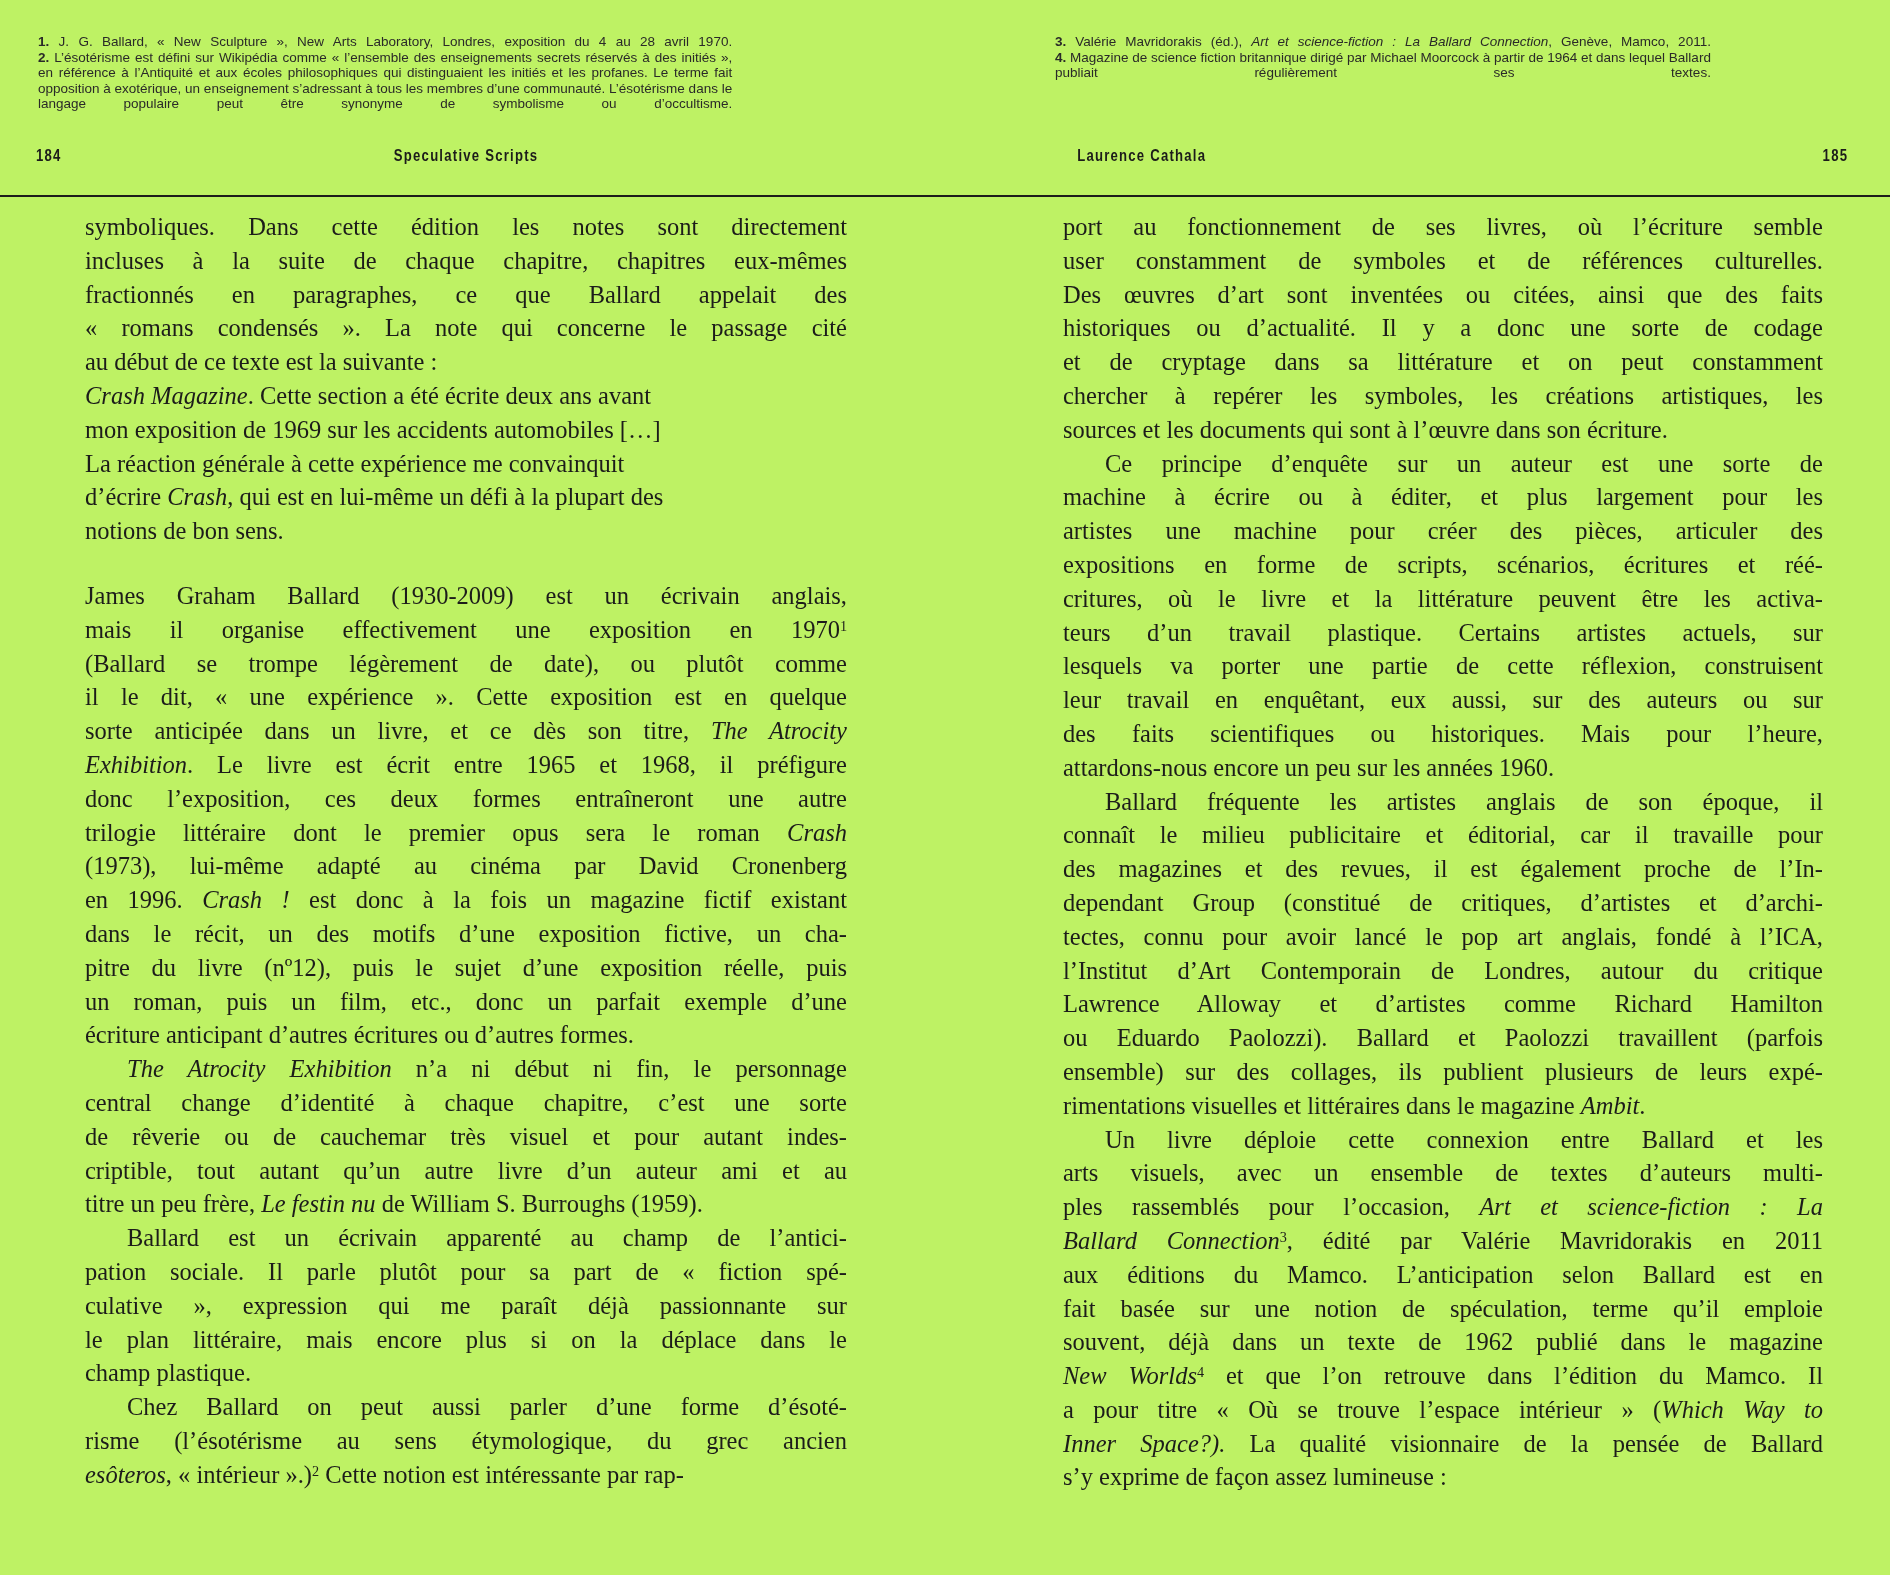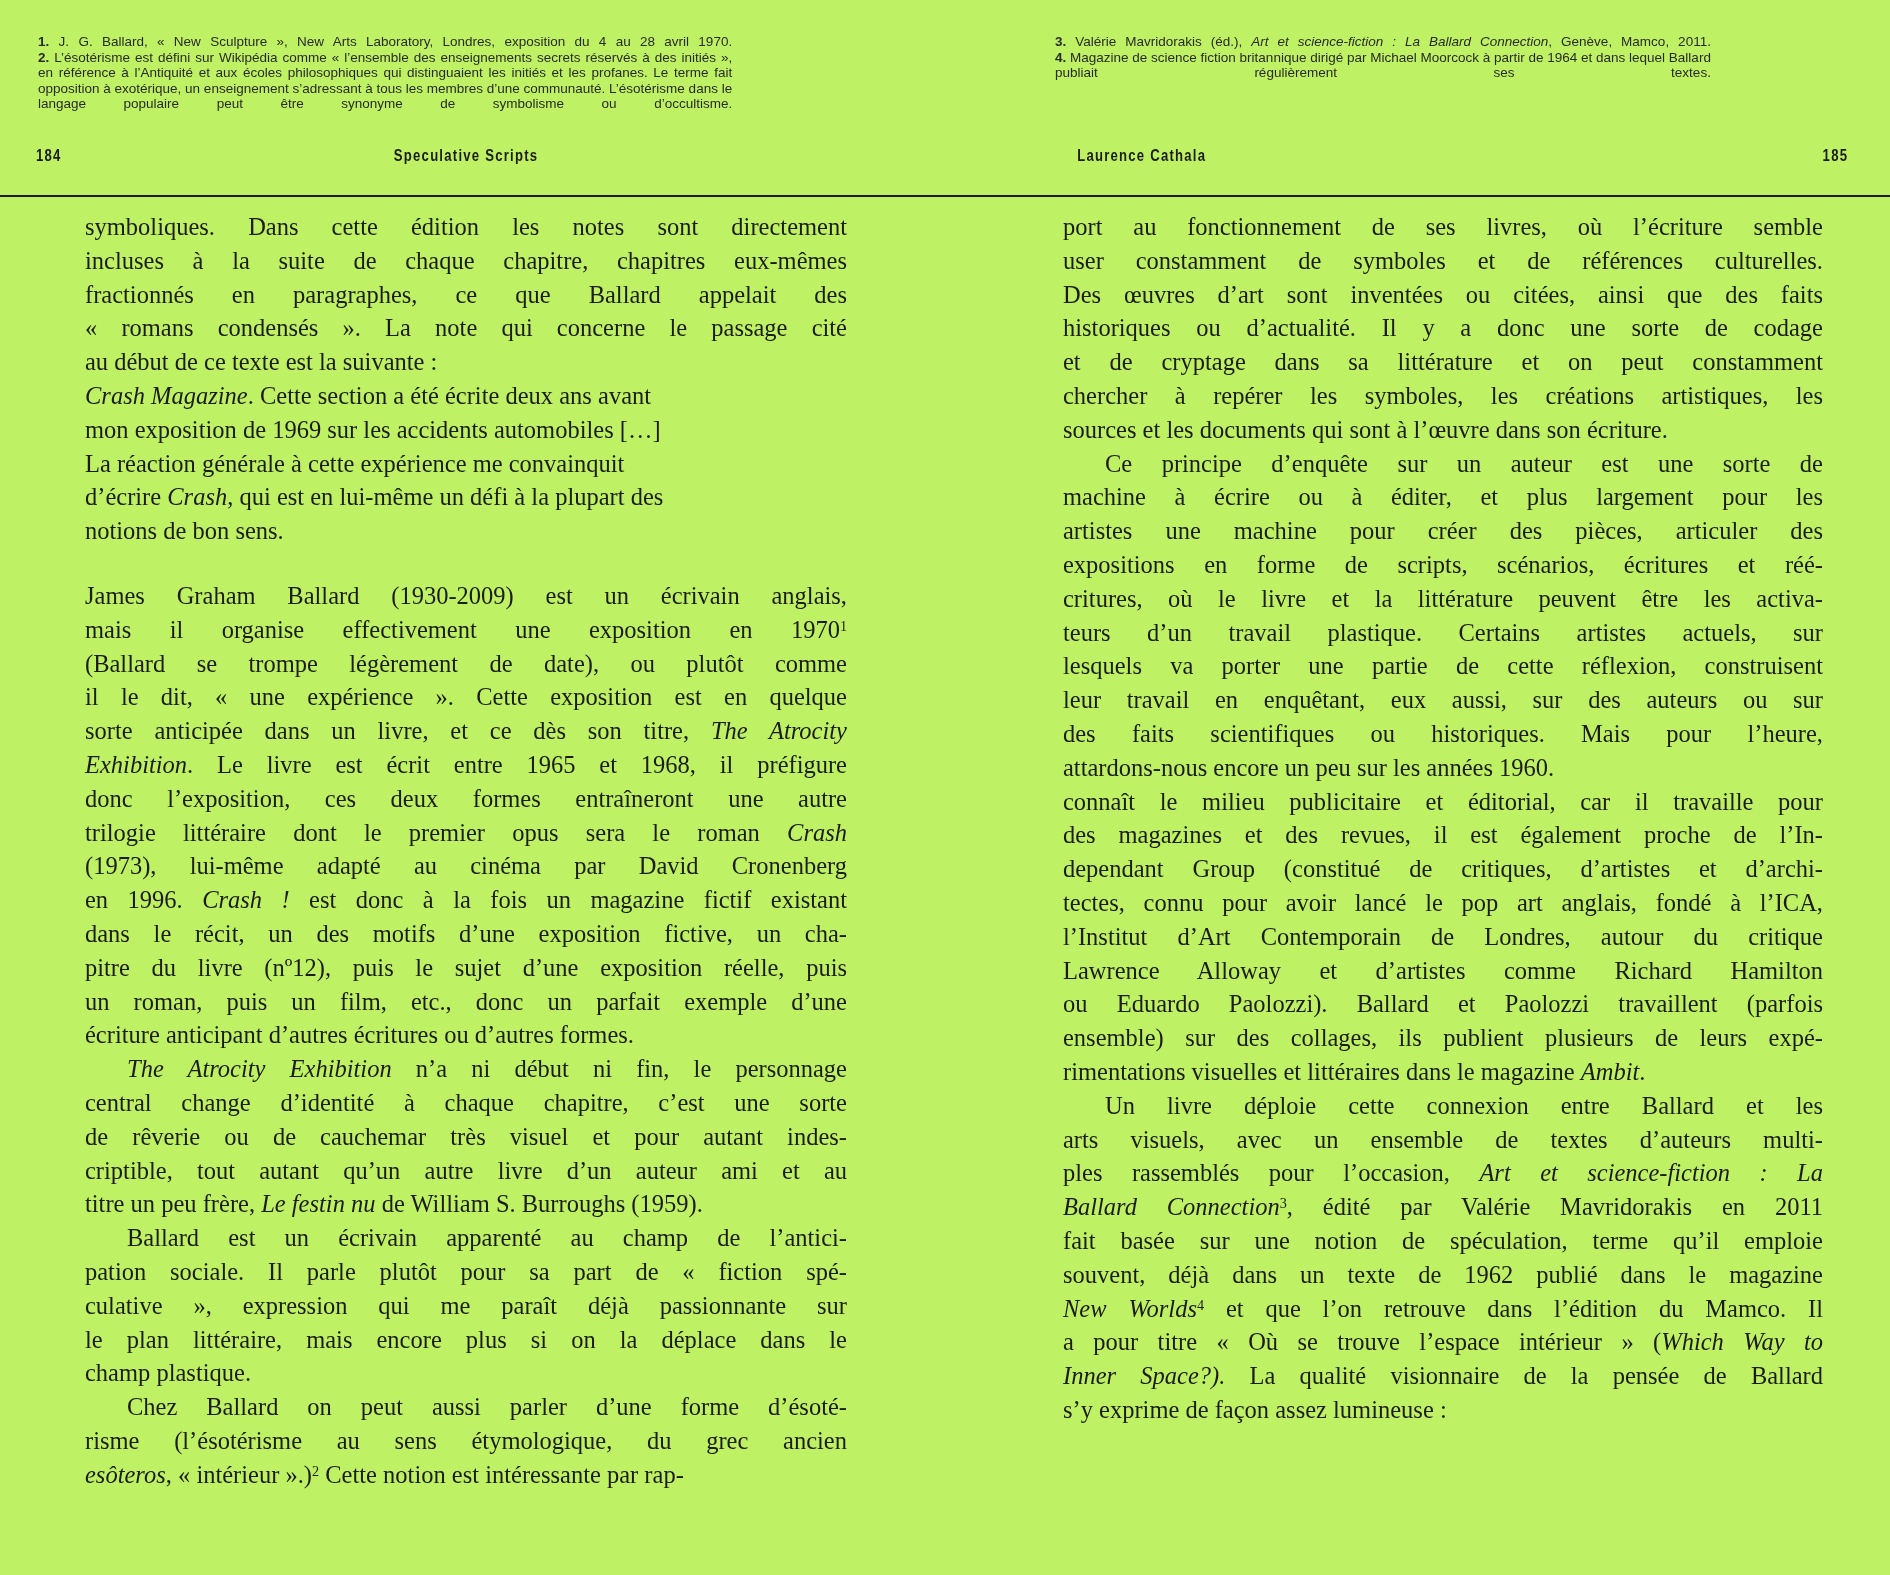--- a/index.html
+++ b/index.html
@@ -141,33 +141,35 @@
       <div class="tline ind"><span>Ce principe d’enquête sur un auteur est une sorte de</span></div>
       <div class="tline"><span>machine à écrire ou à éditer, et plus largement pour les</span></div>
       <div class="tline"><span>artistes une machine pour créer des pièces, articuler des</span></div>
       <div class="tline"><span>expositions en forme de scripts, scénarios, écritures et réé-</span></div>
       <div class="tline"><span>critures, où le livre et la littérature peuvent être les activa-</span></div>
       <div class="tline"><span>teurs d’un travail plastique. Certains artistes actuels, sur</span></div>
       <div class="tline"><span>lesquels va porter une partie de cette réflexion, construisent</span></div>
       <div class="tline"><span>leur travail en enquêtant, eux aussi, sur des auteurs ou sur</span></div>
       <div class="tline"><span>des faits scientifiques ou historiques. Mais pour l’heure,</span></div>
       <div class="tline end"><span>attardons-nous encore un peu sur les années 1960.</span></div>
+      <div class="tline ind"><span>Ballard fréquente les artistes anglais de son époque, il</span></div>
       <div class="tline"><span>connaît le milieu publicitaire et éditorial, car il travaille pour</span></div>
       <div class="tline"><span>des magazines et des revues, il est également proche de l’In-</span></div>
       <div class="tline"><span>dependant Group (constitué de critiques, d’artistes et d’archi-</span></div>
       <div class="tline"><span>tectes, connu pour avoir lancé le pop art anglais, fondé à l’ICA,</span></div>
       <div class="tline"><span>l’Institut d’Art Contemporain de Londres, autour du critique</span></div>
       <div class="tline"><span>Lawrence Alloway et d’artistes comme Richard Hamilton</span></div>
       <div class="tline"><span>ou Eduardo Paolozzi). Ballard et Paolozzi travaillent (parfois</span></div>
       <div class="tline"><span>ensemble) sur des collages, ils publient plusieurs de leurs expé-</span></div>
       <div class="tline end"><span>rimentations visuelles et littéraires dans le magazine </span><span style="font-style: italic;">Ambit</span><span>.</span></div>
       <div class="tline ind"><span>Un livre déploie cette connexion entre Ballard et les</span></div>
       <div class="tline"><span>arts visuels, avec un ensemble de textes d’auteurs multi-</span></div>
       <div class="tline"><span>ples rassemblés pour l’occasion, </span><span style="font-style: italic;">Art et science-fiction : La</span></div>
       <div class="tline"><span style="font-style: italic;">Ballard Connection</span><sup>3</sup><span>, édité par Valérie Mavridorakis en 2011</span></div>
+      <div class="tline"><span>aux éditions du Mamco. L’anticipation selon Ballard est en</span></div>
       <div class="tline"><span>fait basée sur une notion de spéculation, terme qu’il emploie</span></div>
       <div class="tline"><span>souvent, déjà dans un texte de 1962 publié dans le magazine</span></div>
       <div class="tline"><span style="font-style: italic;">New Worlds</span><sup>4</sup><span> et que l’on retrouve dans l’édition du Mamco. Il</span></div>
       <div class="tline"><span>a pour titre « Où se trouve l’espace intérieur » (</span><span style="font-style: italic;">Which Way to</span></div>
       <div class="tline"><span style="font-style: italic;">Inner Space?).</span><span> La qualité visionnaire de la pensée de Ballard</span></div>
       <div class="tline end"><span>s’y exprime de façon assez lumineuse :</span></div>
     </div>
 
 </div>
 

